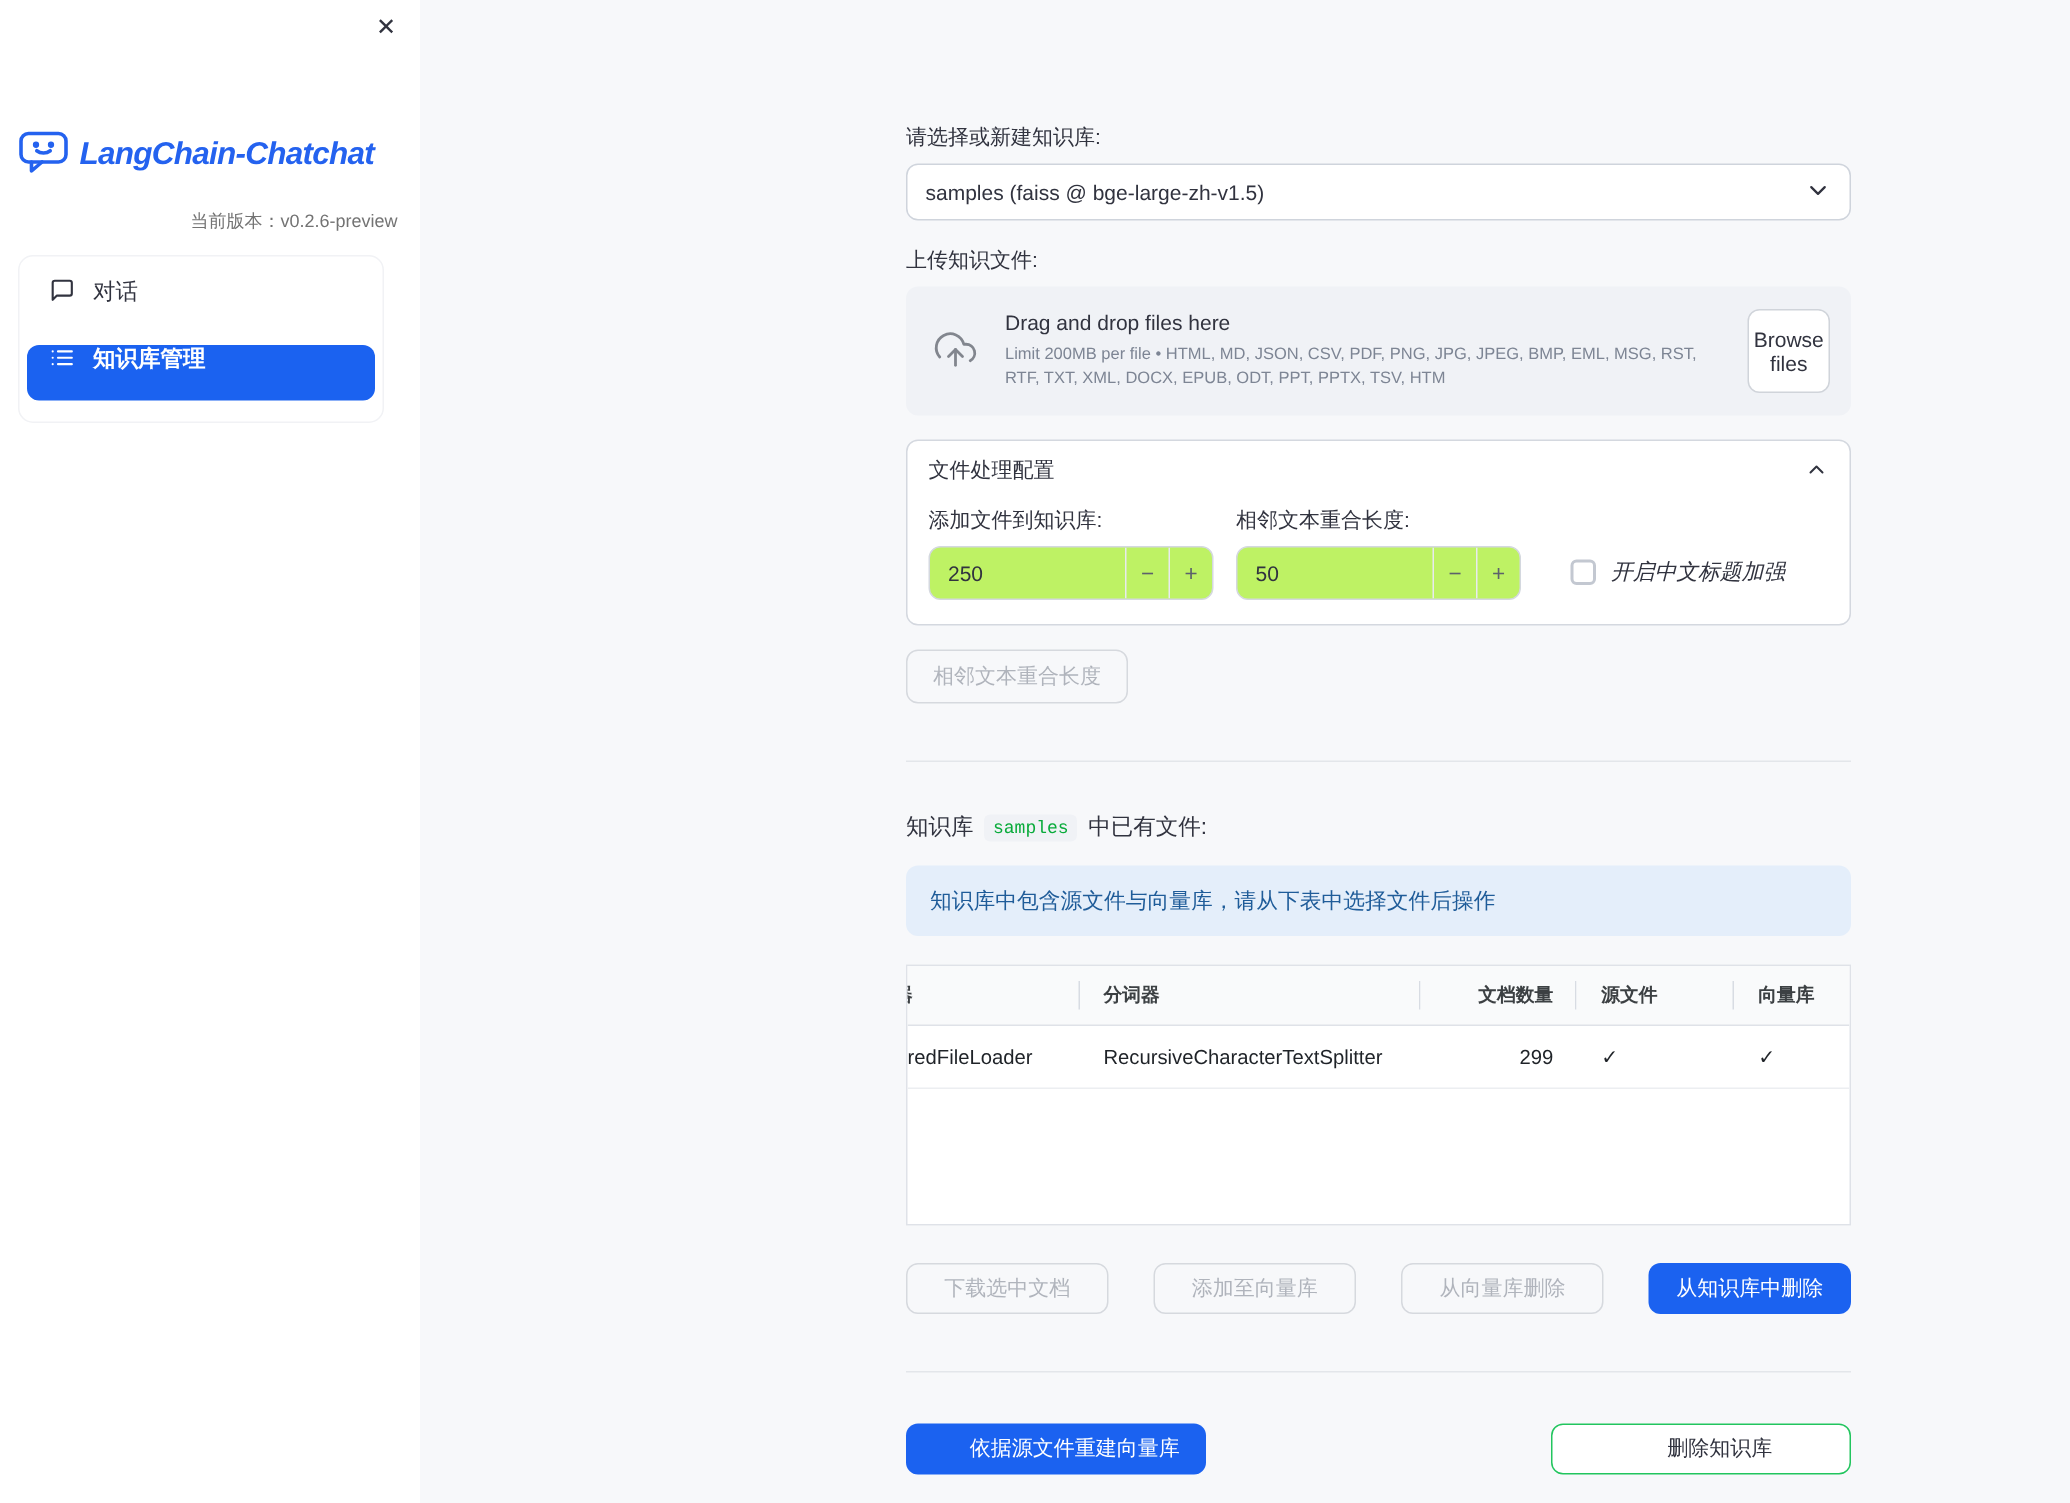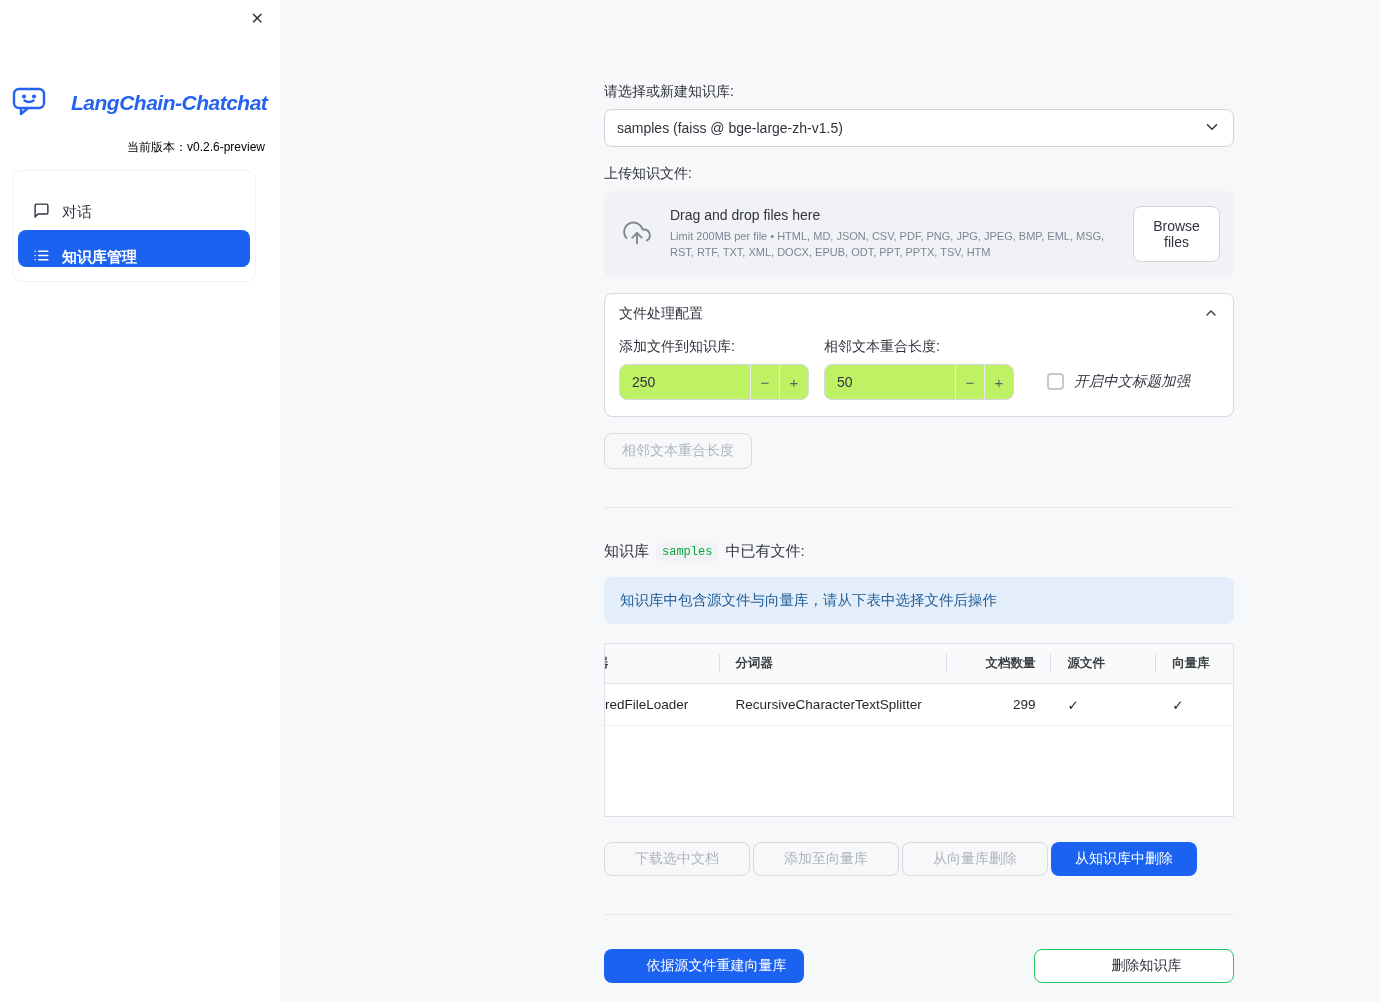--- a/index.html
+++ b/index.html
@@ -13,41 +13,41 @@
   body{
     width:1380px;height:1002px;position:relative;overflow:hidden;
     background:#f7f8fa;color:var(--text);
     font-family:"Liberation Sans","DejaVu Sans",sans-serif;
     font-size:14px;
   }
 
   
   .sidebar{position:absolute;top:0;left:0;width:280px;height:1002px;background:#ffffff;}
   .close-btn{position:absolute;top:8px;right:14px;font-size:16px;line-height:18px;color:#31333f;cursor:pointer;background:none;border:none;padding:2px;}
-  .logo-row{position:absolute;top:86px;left:11px;display:flex;align-items:center;gap:24px;}
+  .logo-row{position:absolute;top:86px;left:11px;display:flex;align-items:center;gap:6px;}
   .logo-text{font-size:21px;font-weight:700;font-style:italic;color:#2462ef;letter-spacing:-0.5px;white-space:nowrap;}
-  .version{position:absolute;top:139px;right:15px;font-size:12px;color:#000000;}
+  .version{position:absolute;top:139px;right:15px;font-size:12px;color:#737373;}
   .menu-card{position:absolute;top:170px;left:12px;width:244px;background:#fff;border:1px solid #f1f2f5;border-radius:10px;padding:14px 5px;}
-  .menu-item{height:37px;display:flex;align-items:flex-end;gap:12px;padding:0 15px;border-radius:8px;font-size:15px;color:#31333f;margin-bottom:8px;cursor:pointer;}
+  .menu-item{height:37px;display:flex;align-items:flex-start;gap:12px;padding:0 15px;border-radius:8px;font-size:15px;color:#31333f;margin-bottom:8px;cursor:pointer;}
   .menu-item:last-child{margin-bottom:0;}
   .menu-item.active{background:var(--accent);color:#fff;font-weight:700;}
 
   
   .main-col{position:absolute;top:0;left:604px;width:630px;padding-top:83px;}
   .field-label{font-size:14px;margin:0 0 8px;}
 
   .selectbox{height:38px;background:#fff;border:1px solid #cfd4dc;border-radius:8px;display:flex;align-items:center;justify-content:space-between;padding:0 12px;cursor:pointer;}
   .selectbox .value{font-size:14px;}
 
   .upload-label{margin-top:18px;}
   .dropzone{margin-top:6px;height:86px;background:#f0f2f6;border-radius:8px;display:flex;align-items:center;gap:16px;padding:0 14px 0 16px;}
   .drop-texts{flex:1;min-width:0;}
   .drop-title{font-size:14px;margin-bottom:6px;}
   .drop-hint{font-size:11px;line-height:1.45;color:var(--muted);max-width:478px;}
-  .browse-btn{flex:none;width:87px;min-height:56px;background:#fff;border:1px solid #d0d4da;border-radius:8px;font-size:14px;color:#31333f;display:flex;align-items:center;justify-content:center;text-align:center;padding:8px 6px;cursor:pointer;font-family:inherit;}
+  .browse-btn{flex:none;width:55px;min-height:56px;background:#fff;border:1px solid #d0d4da;border-radius:8px;font-size:14px;color:#31333f;display:flex;align-items:center;justify-content:center;text-align:center;padding:8px 6px;cursor:pointer;font-family:inherit;}
 
   .expander{margin-top:16px;background:#fff;border:1px solid var(--border);border-radius:8px;}
   .expander-header{height:40px;display:flex;align-items:center;justify-content:space-between;padding:0 14px;cursor:pointer;}
   .expander-body{padding:4px 14px 16px;display:flex;align-items:flex-start;}
   .num-field{width:190px;margin-right:15px;}
   .num-input{height:36px;border:1px solid var(--border);border-radius:8px;background:#bef264;display:flex;align-items:stretch;overflow:hidden;}
   .num-value{flex:1;display:flex;align-items:center;padding:0 12px;font-size:14px;}
   .step-btn{width:29px;display:flex;align-items:center;justify-content:center;color:#5c616b;font-size:15px;border:none;background:none;border-left:1px solid #e8eaef;cursor:pointer;font-family:inherit;}
   .checkbox-wrap{align-self:flex-end;margin-bottom:9px;margin-left:18px;display:flex;align-items:center;gap:10px;font-style:italic;}
   .checkbox{width:17px;height:17px;border:2px solid #c3c8d1;border-radius:4px;background:#fff;cursor:pointer;flex:none;}
@@ -72,21 +72,21 @@
   .gh:not(:last-child)::after{content:"";position:absolute;right:0;top:25%;height:50%;width:1px;background:#d8dce3;}
   .c1{width:115px;padding-left:0;}
   .c2{width:228px;}
   .c3{width:105px;justify-content:flex-end;}
   .c4{width:105px;}
   .c5{width:77px;}
   .gh.c1 span{display:inline-block;margin-left:-9px;}
   .grid-row{display:flex;height:42px;border-bottom:1px solid #eceef1;align-items:center;font-size:13.5px;color:#1f2328;cursor:pointer;}
   .gc.c1{padding-left:0;}
 
-  .actions-row{margin-top:25px;display:flex;gap:3px;}
+  .actions-row{margin-top:25px;display:flex;gap:30px;}
   .actions-row .btn{width:146px;height:34px;}
 
   .bottom-row{margin-top:34px;display:flex;justify-content:space-between;}
   .bottom-row .btn{width:200px;height:34px;padding-left:31px;}
 </style>
 </head>
 <body>
 
 <aside class="sidebar">
   <button class="close-btn">

